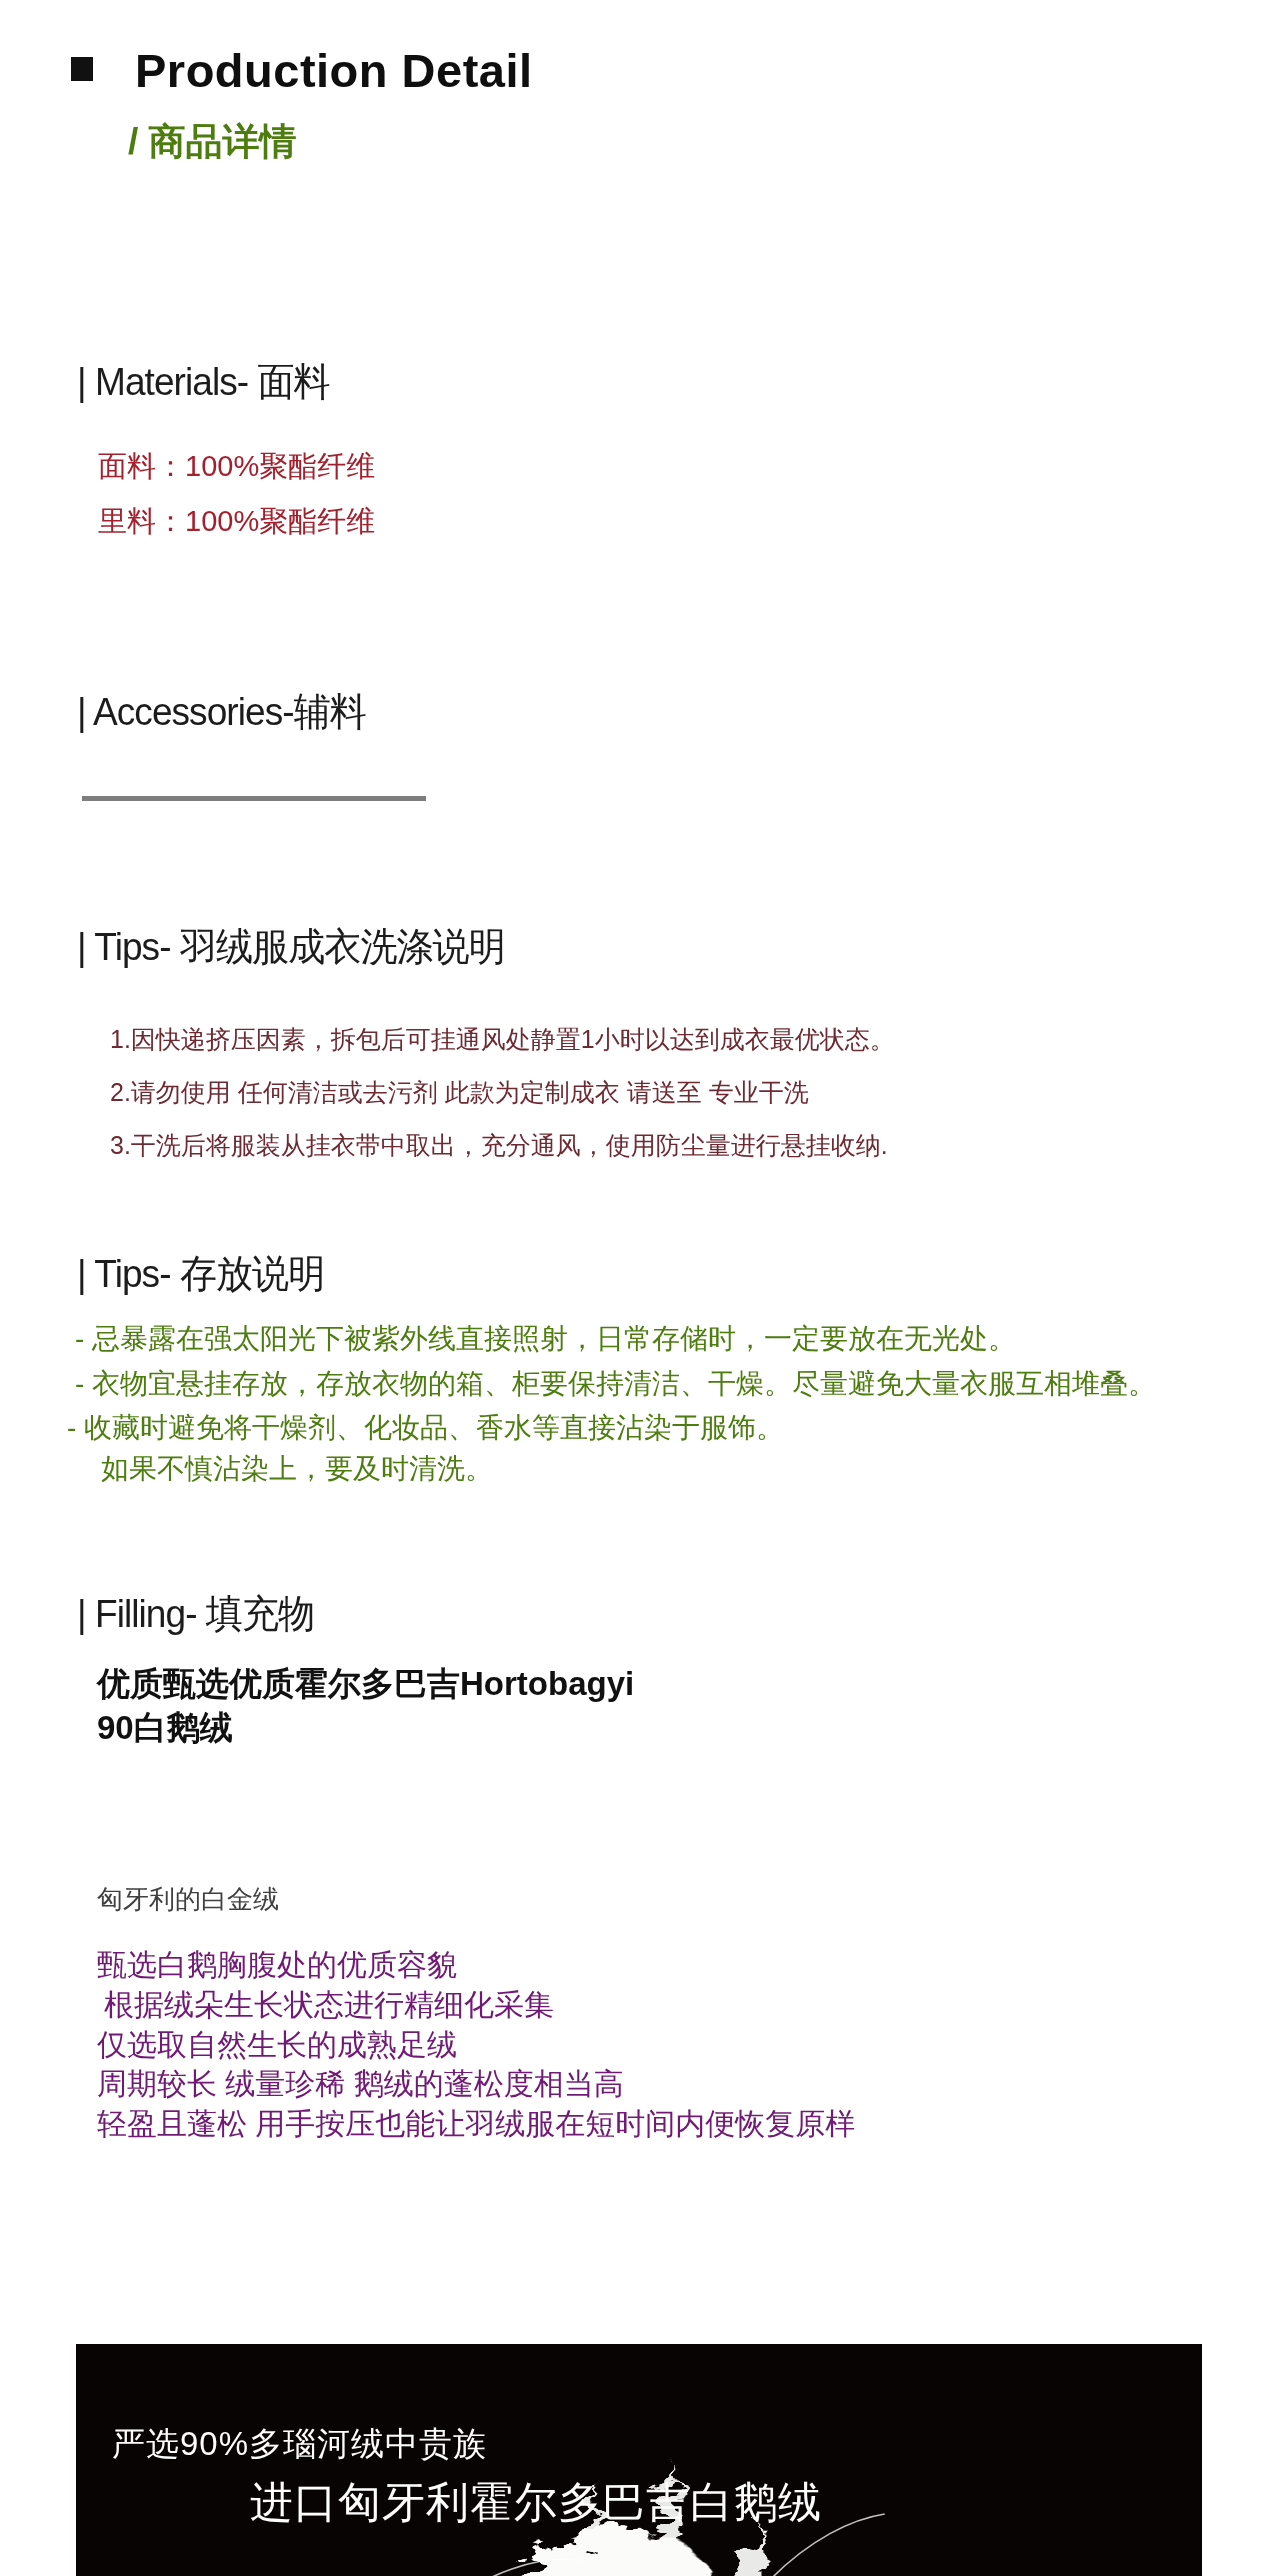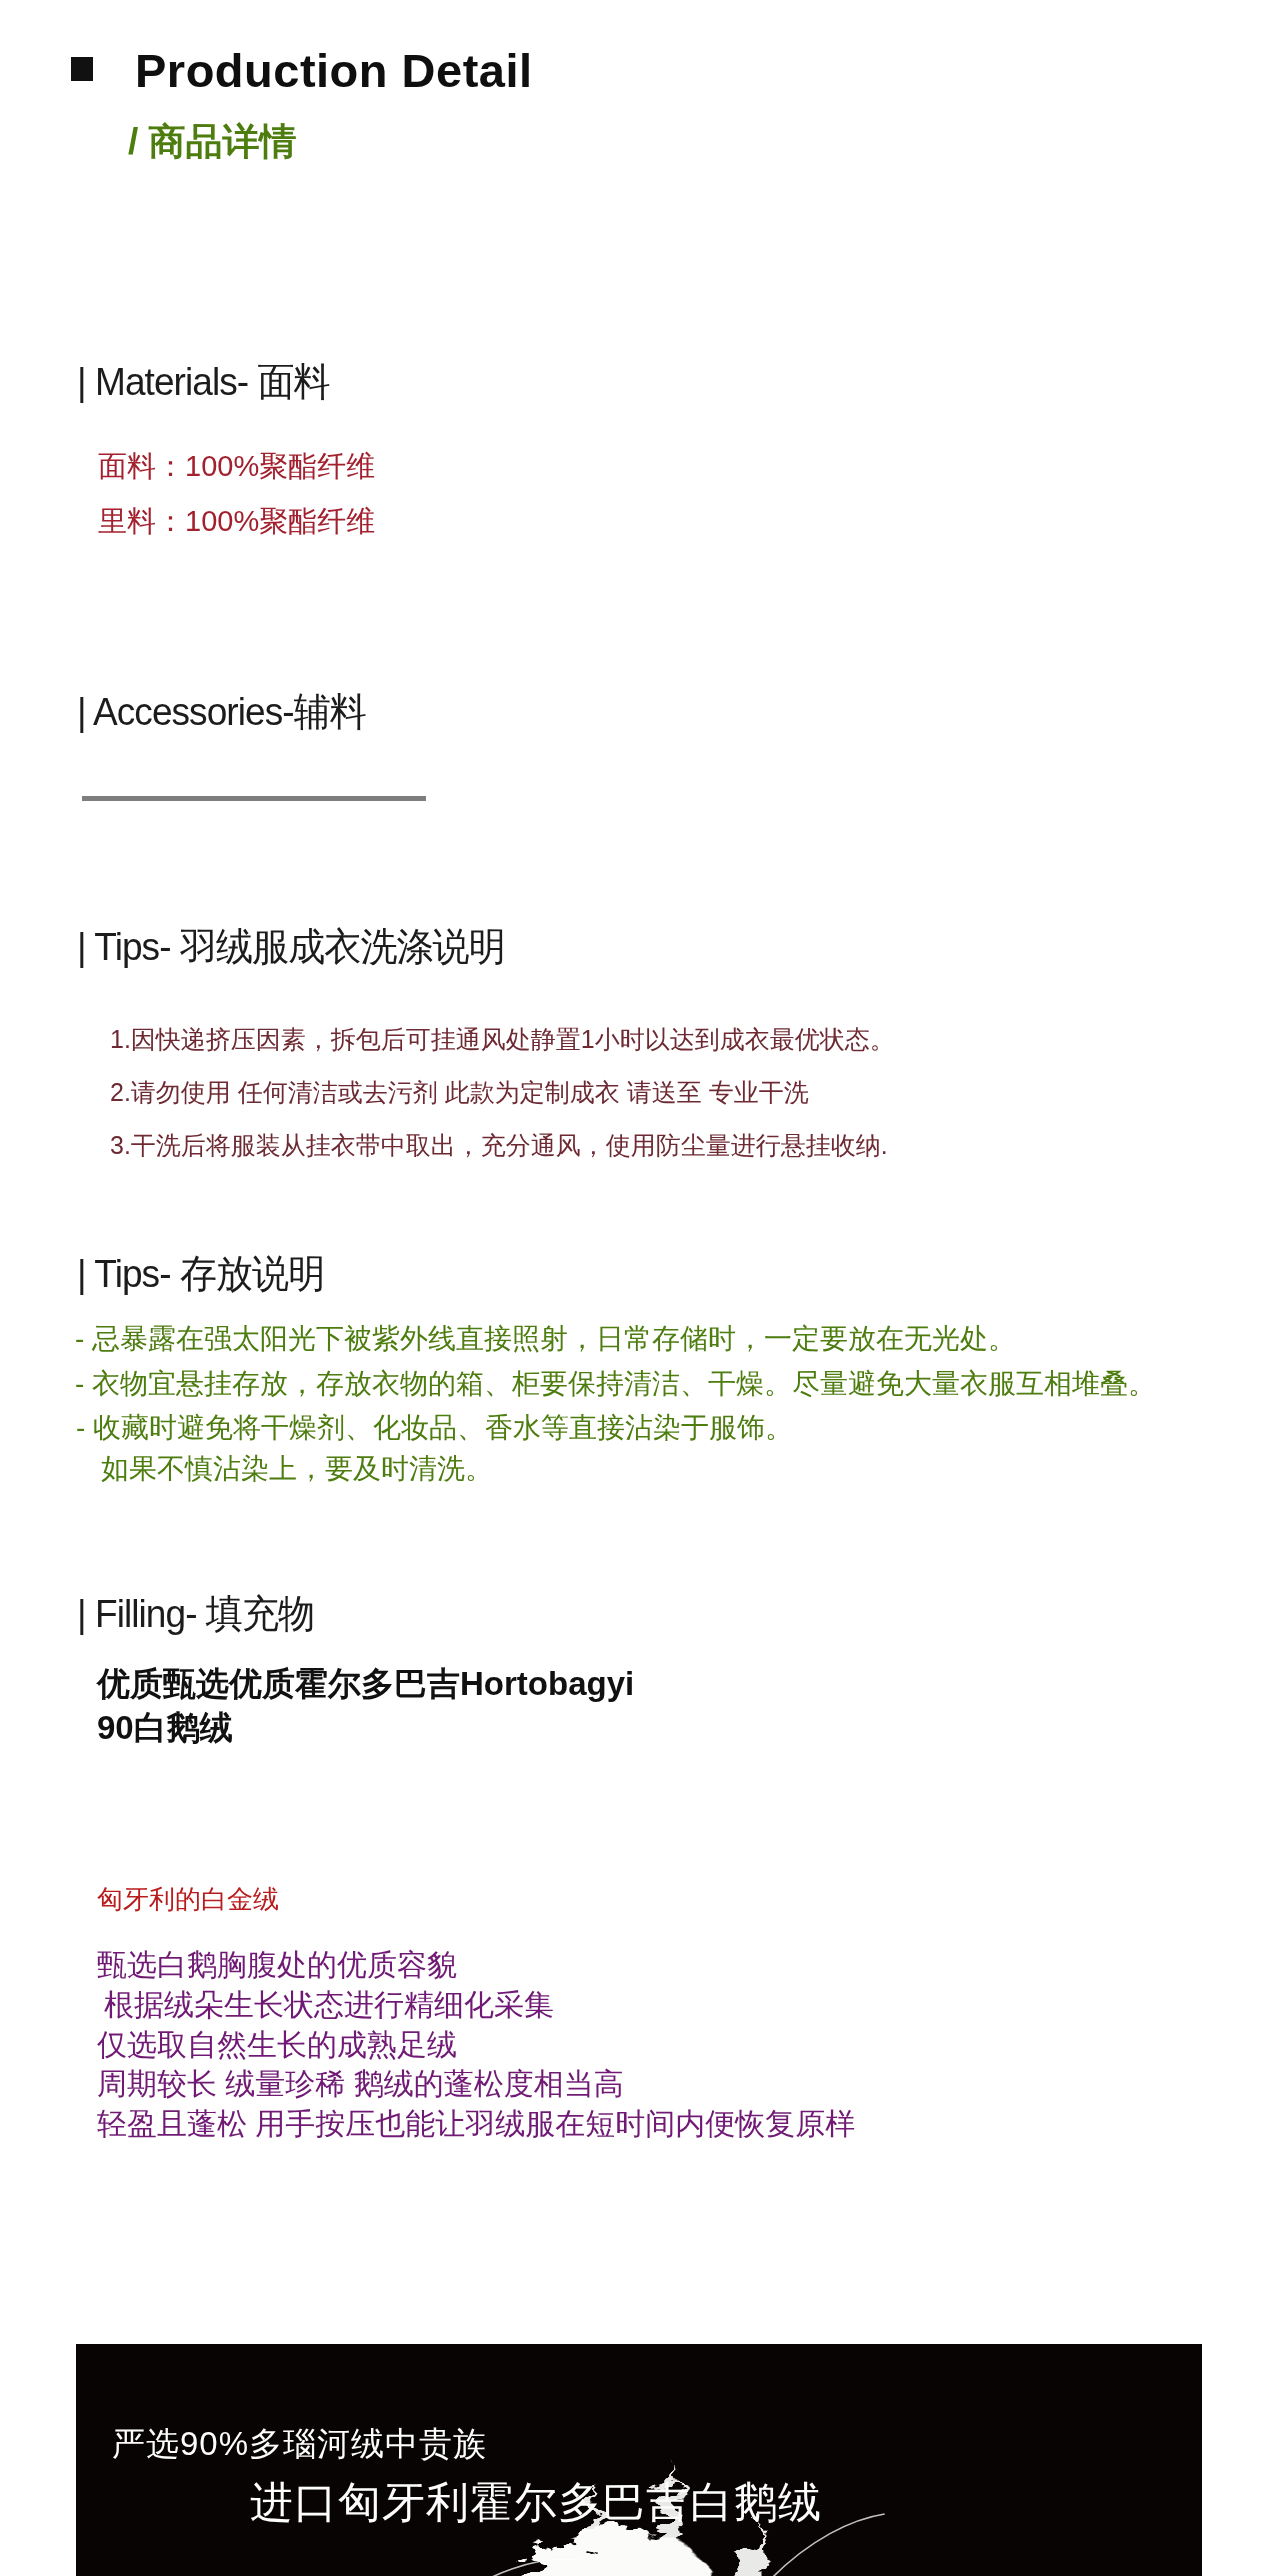--- a/index.html
+++ b/index.html
@@ -27,27 +27,27 @@
   .divider{left:82px;top:796px;width:344px;height:4.6px;background:#7e7e7e;}
 
   .wash{font-size:25px;color:#6d2a33;}
   .wash1{left:110px;top:1023px;text-align:center;}
   .wash2{left:110px;top:1076px;}
   .wash3{left:110px;top:1129px;}
 
   .store{font-size:28px;color:#4d7c0f;}
   .store1{left:75px;top:1320px;}
   .store2{left:75px;top:1365px;}
-  .store3{left:76px;top:1409px;}
+  .store3{left:67px;top:1409px;}
   .store4{left:101px;top:1450px;}
 
   .fillbold{font-size:33px;font-weight:700;color:#111;}
   .fb1{left:97px;top:1662px;}
   .fb2{left:97px;top:1706px;}
-  .fillhl{left:97px;top:1882px;font-size:26px;color:#b91c1c;}
+  .fillhl{left:97px;top:1882px;font-size:26px;color:#404040;}
   .fline{font-size:30px;color:#701a75;margin-top:18px;}
   .fl1{left:97px;top:1927px;}
   .fl2{left:104px;top:1967px;}
   .fl3{left:97px;top:2007px;}
   .fl4{left:97px;top:2046px;}
   .fl5{left:97px;top:2086px;}
 
   
   .photo{left:76px;top:2344px;width:1126px;height:752px;background:#080404;overflow:hidden;}
   .photo svg{position:absolute;left:0;top:0;}

